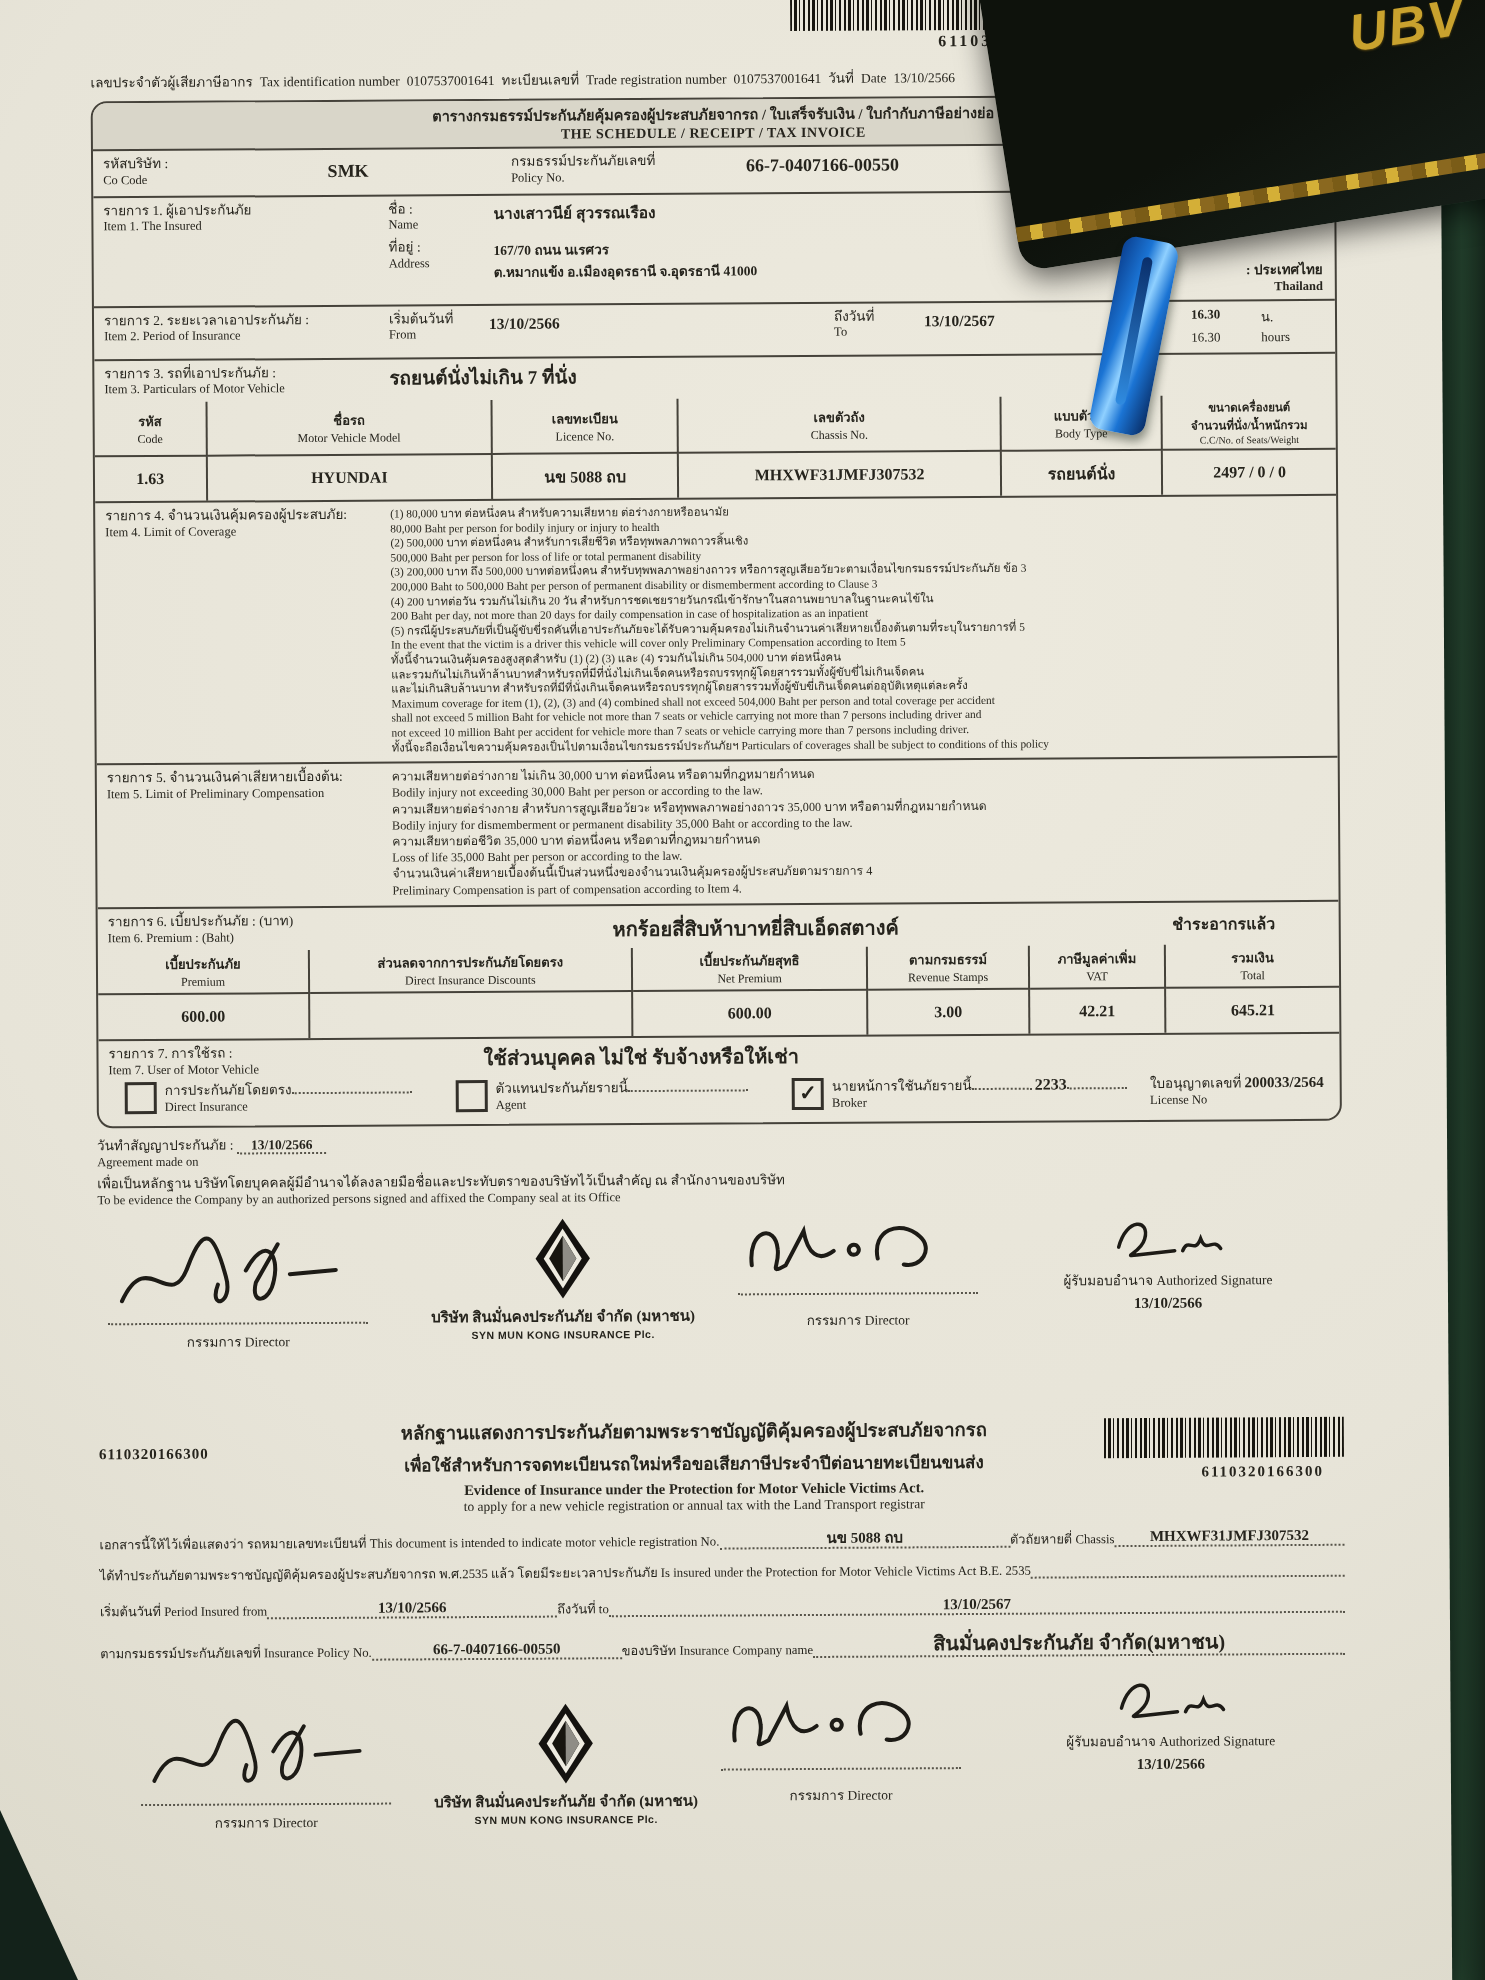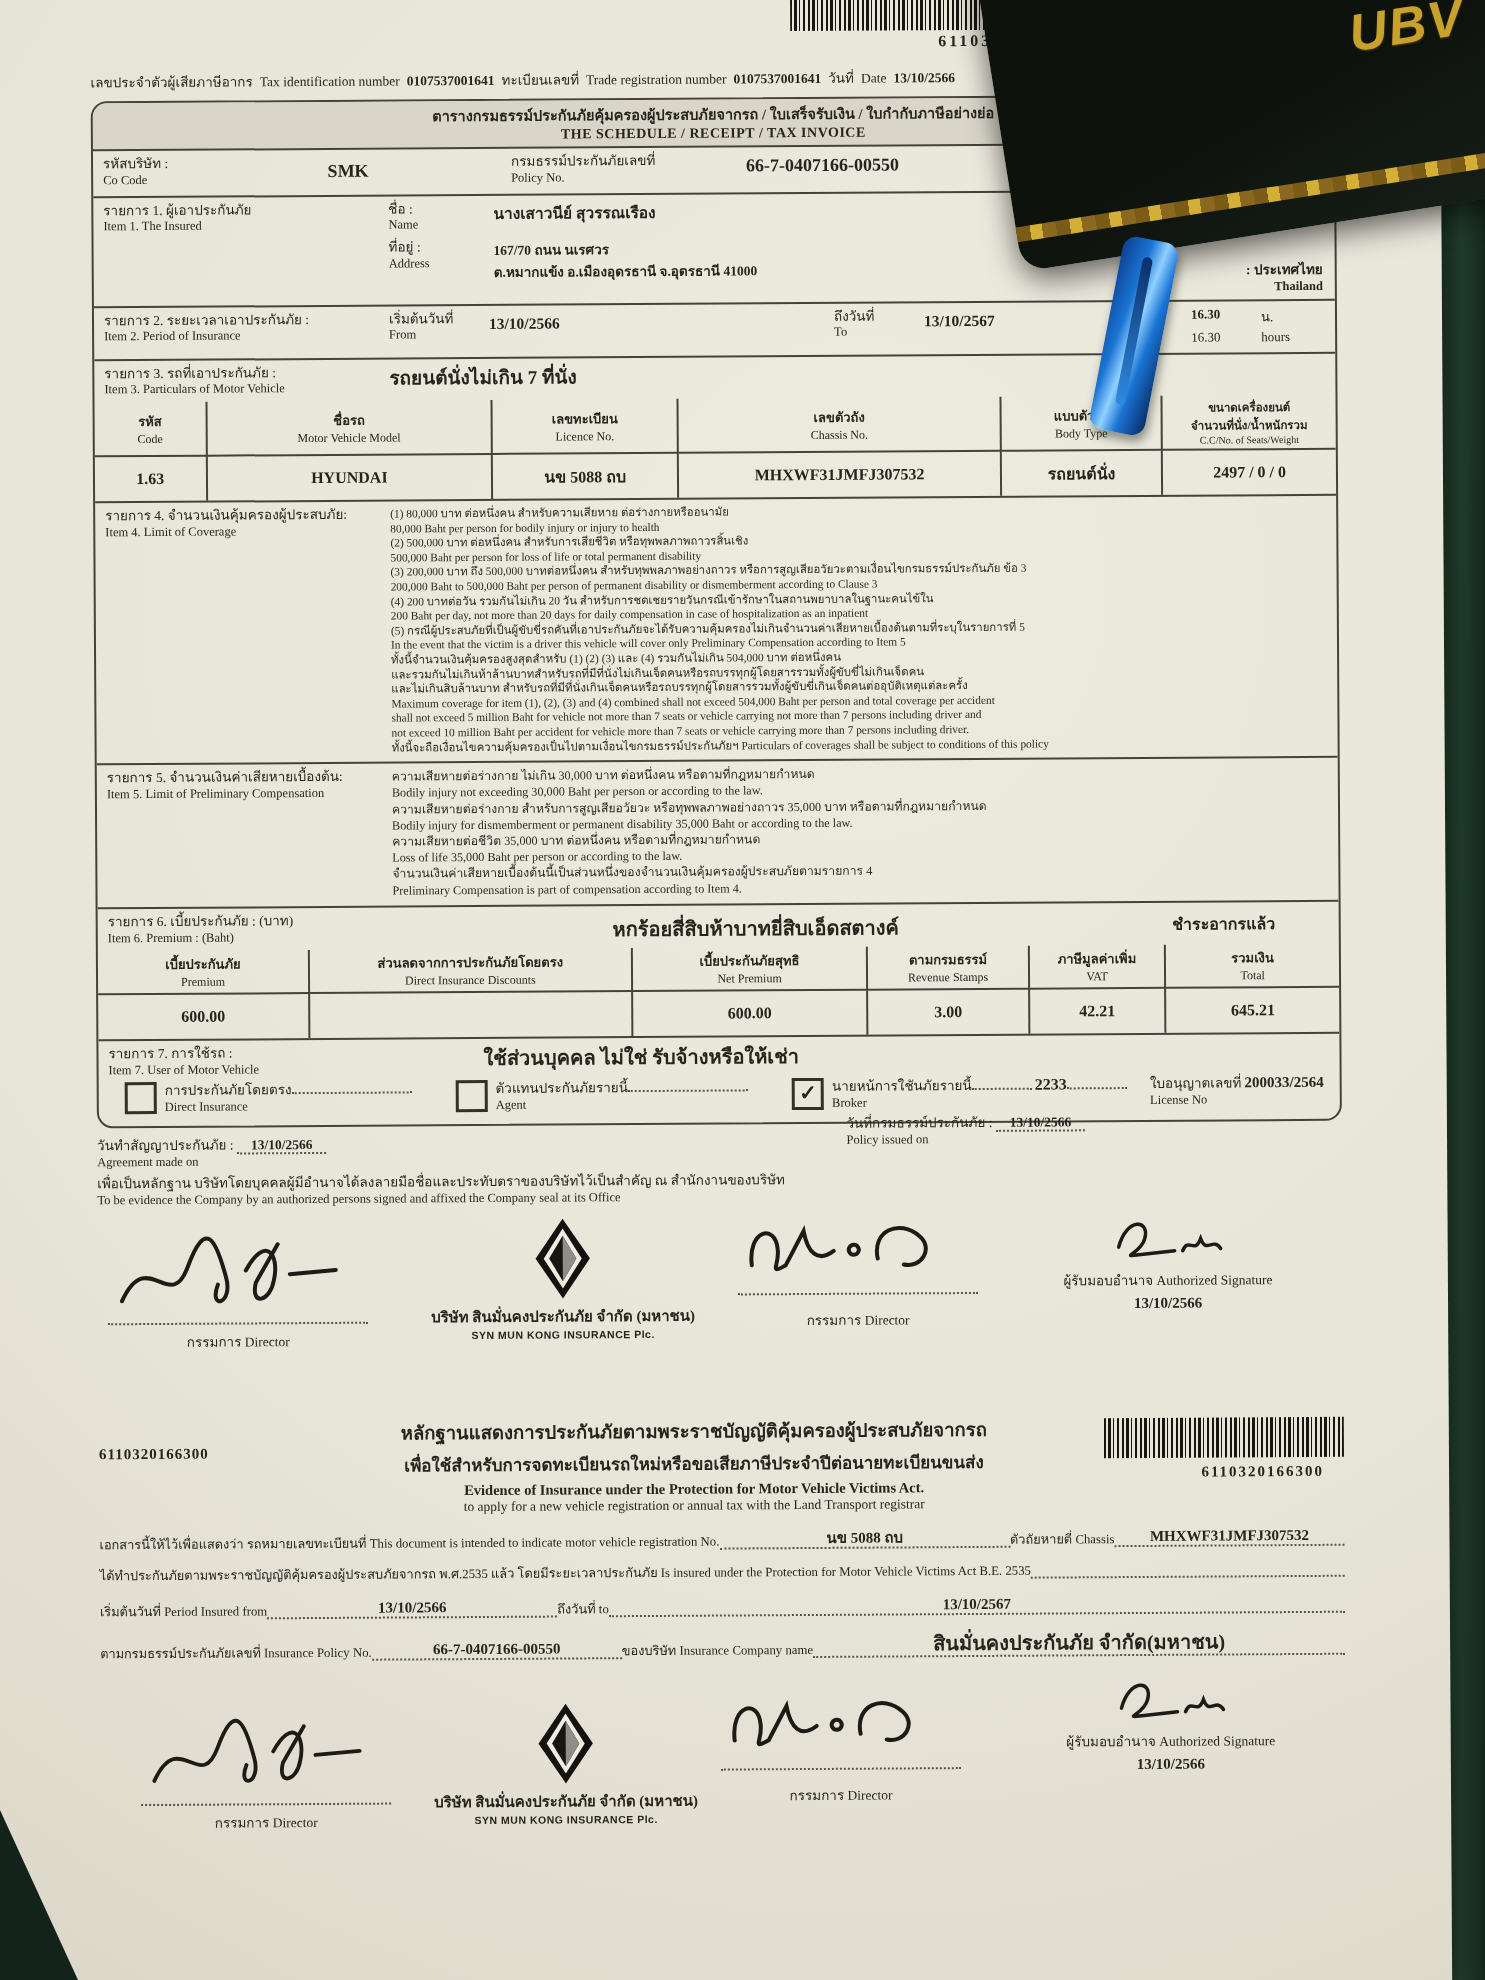--- a/index.html
+++ b/index.html
@@ -9,21 +9,21 @@
     radial-gradient(120% 90% at 60% 30%, #edeade 0%, #e7e4d8 55%, #dedbcd 85%, #d3d0c2 100%);
     transform:rotate(-0.35deg);transform-origin:top left;box-shadow:0 0 46px rgba(0,0,0,.55);color:#26241d}
   .content{position:absolute;left:102px;top:6px;width:1245px}
   .sans{font-family:"Liberation Sans","DejaVu Sans",sans-serif}
   .b{font-weight:bold}
   .barcode{background:repeating-linear-gradient(90deg,#17150f 0 2px,transparent 2px 4px,#17150f 4px 7px,transparent 7px 9px,#17150f 9px 10px,transparent 10px 13px,#17150f 13px 15px,transparent 15px 18px)}
   .top-barcode-wrap{margin-left:700px;width:330px;text-align:right}
   .top-barcode{width:320px;height:38px}
   .barcode-num{font-size:16px;font-weight:bold;letter-spacing:3px;margin-top:2px;margin-right:40px}
   .headline{display:flex;gap:7px;align-items:baseline;font-size:13.5px;margin-top:16px;white-space:nowrap}
-  .headline .val{font-weight:bold}
+  .headline .val{font-weight:normal}
   .headline .sp{flex:1}
   
   .box{border:2px solid #45423a;border-radius:16px;margin-top:8px;overflow:hidden}
   .row{border-top:2px solid #45423a}
   .row:first-child{border-top:none}
   .title-row{background:#d9d6c9;text-align:center;padding:3px 0 4px}
   .title-th{font-size:14.5px;font-weight:bold}
   .title-en{font-size:14px;font-weight:bold;letter-spacing:.5px}
   .pair{line-height:1.25}
   .pair .th{font-size:13.5px}
@@ -346,25 +346,20 @@
           </div>
         </div>
       </div>
 
       <div style="display:flex;margin-top:10px">
         <div class="pair">
           <div class="th"><span>วันทำสัญญาประกันภัย :</span>
             <span class="b dotline" style="padding:0 14px">13/10/2566</span></div>
           <div class="en">Agreement made on</div>
         </div>
-        <div class="pair" style="margin-left:520px;margin-top:-18px">
-          <div class="th"><span>วันที่กรมธรรม์ประกันภัย :</span>
-            <span class="b dotline" style="padding:0 14px">13/10/2566</span></div>
-          <div class="en">Policy issued on</div>
-        </div>
       </div>
 
       <div class="pair" style="margin-top:6px">
         <div class="th">เพื่อเป็นหลักฐาน บริษัทโดยบุคคลผู้มีอำนาจได้ลงลายมือชื่อและประทับตราของบริษัทไว้เป็นสำคัญ ณ สำนักงานของบริษัท</div>
         <div class="en">To be evidence the Company by an authorized persons signed and affixed the Company seal at its Office</div>
       </div>
 
       <div class="sig-section">
         <div style="position:absolute;left:10px;top:18px;width:260px;border-bottom:2px dotted #57544a">
           <svg width="250" height="92" viewBox="0 0 250 92">

